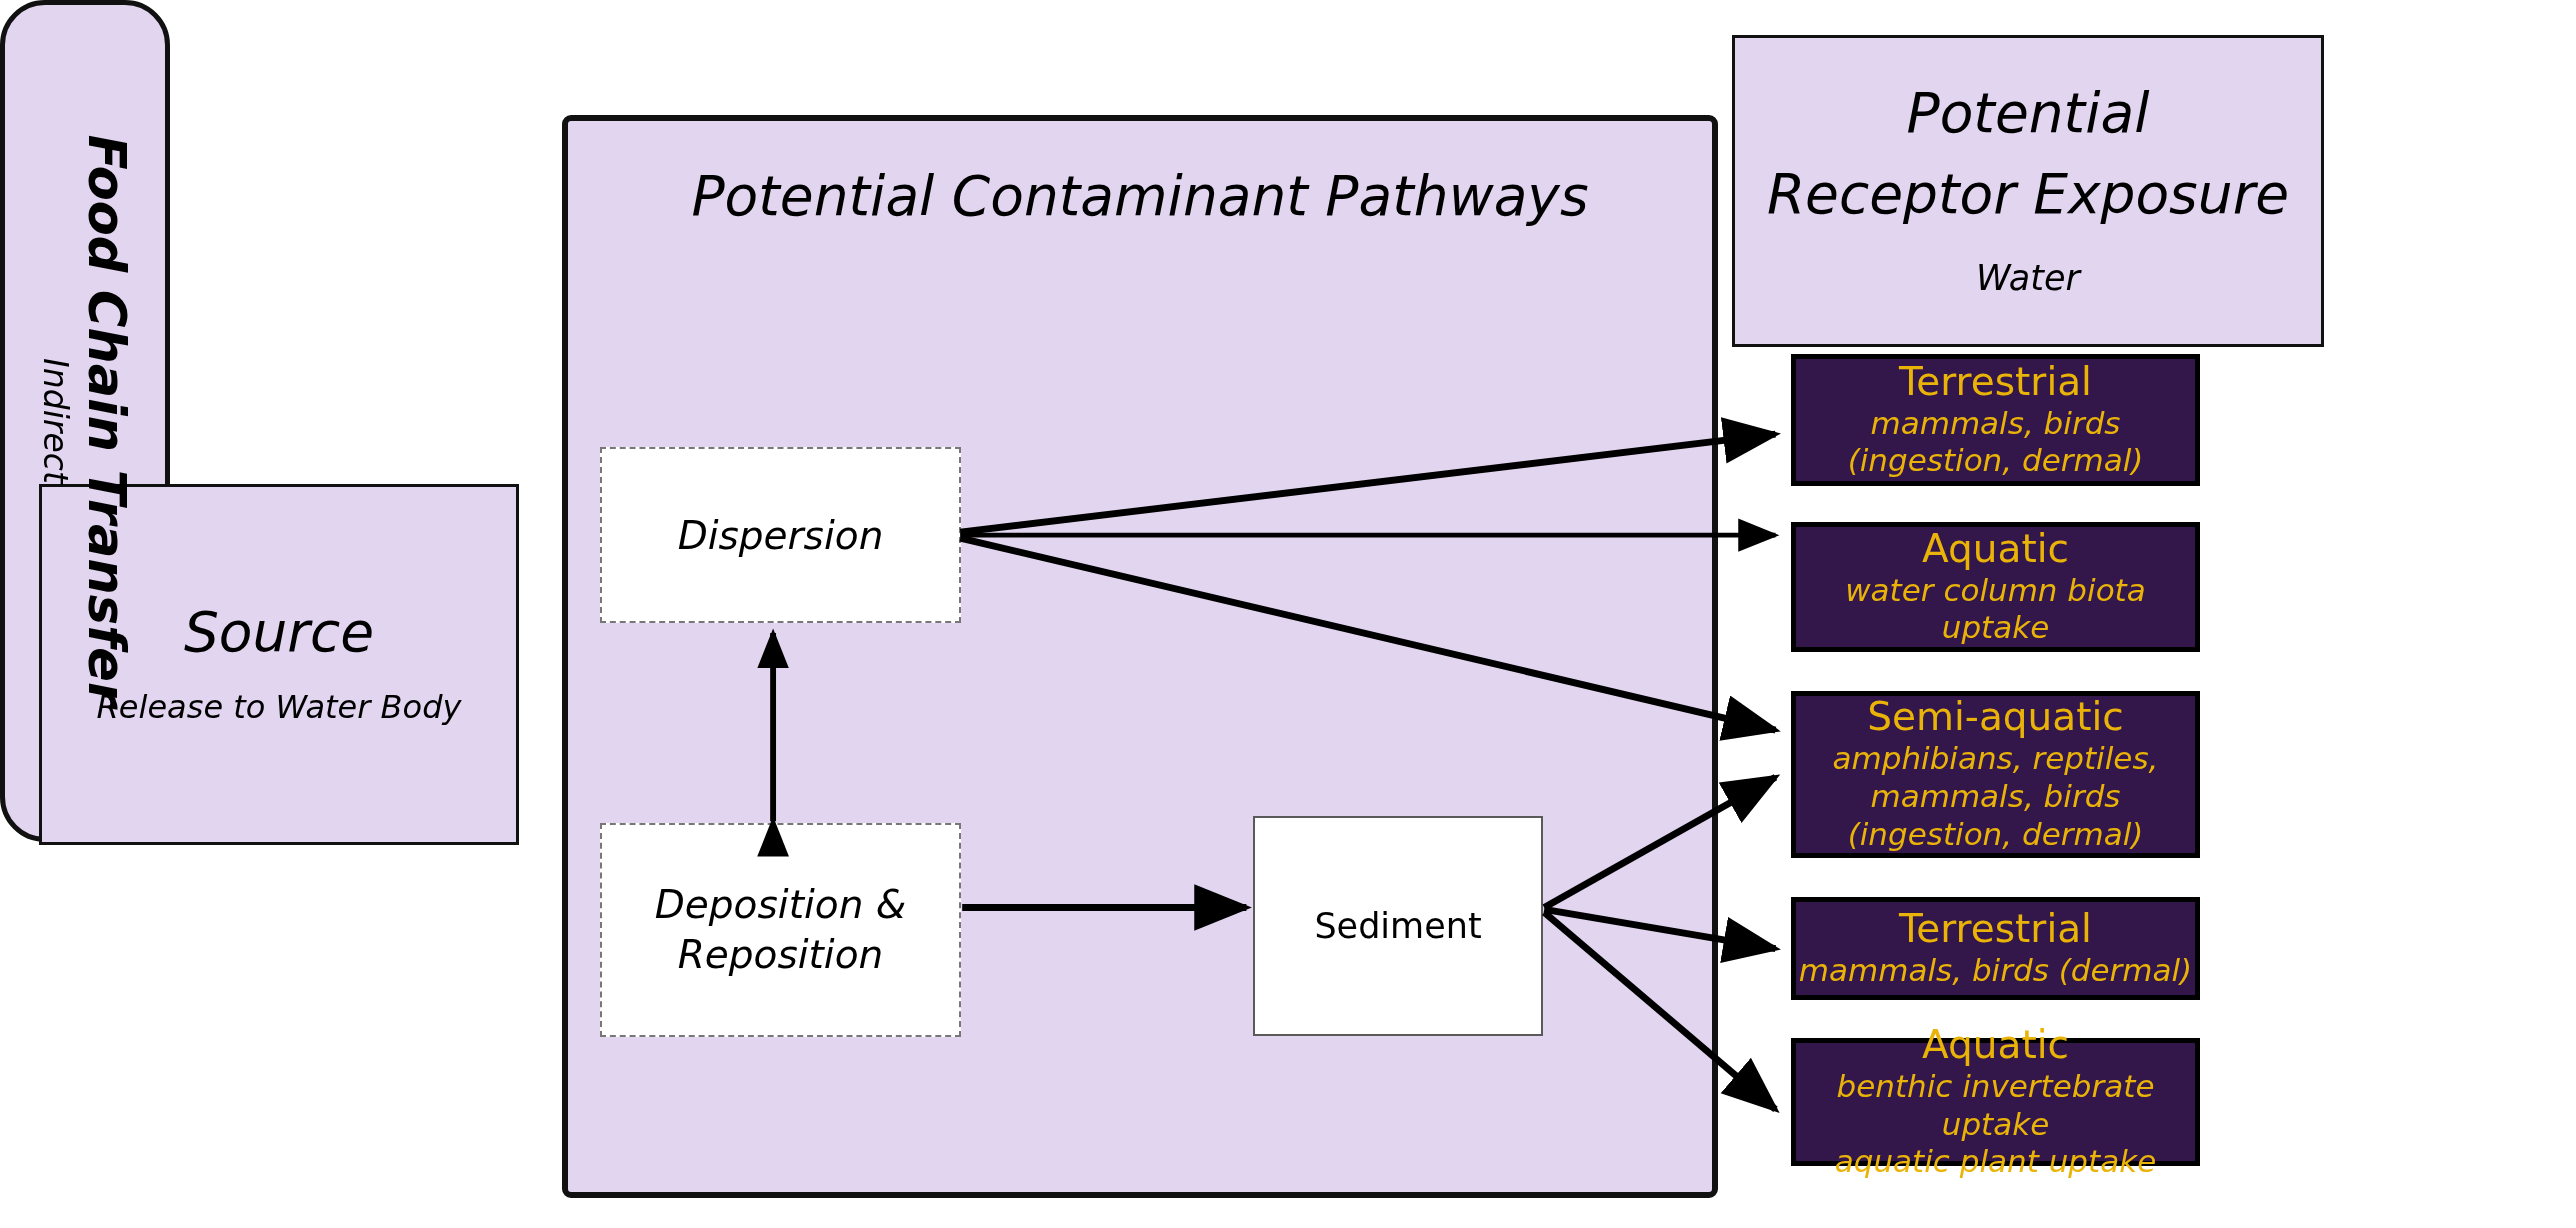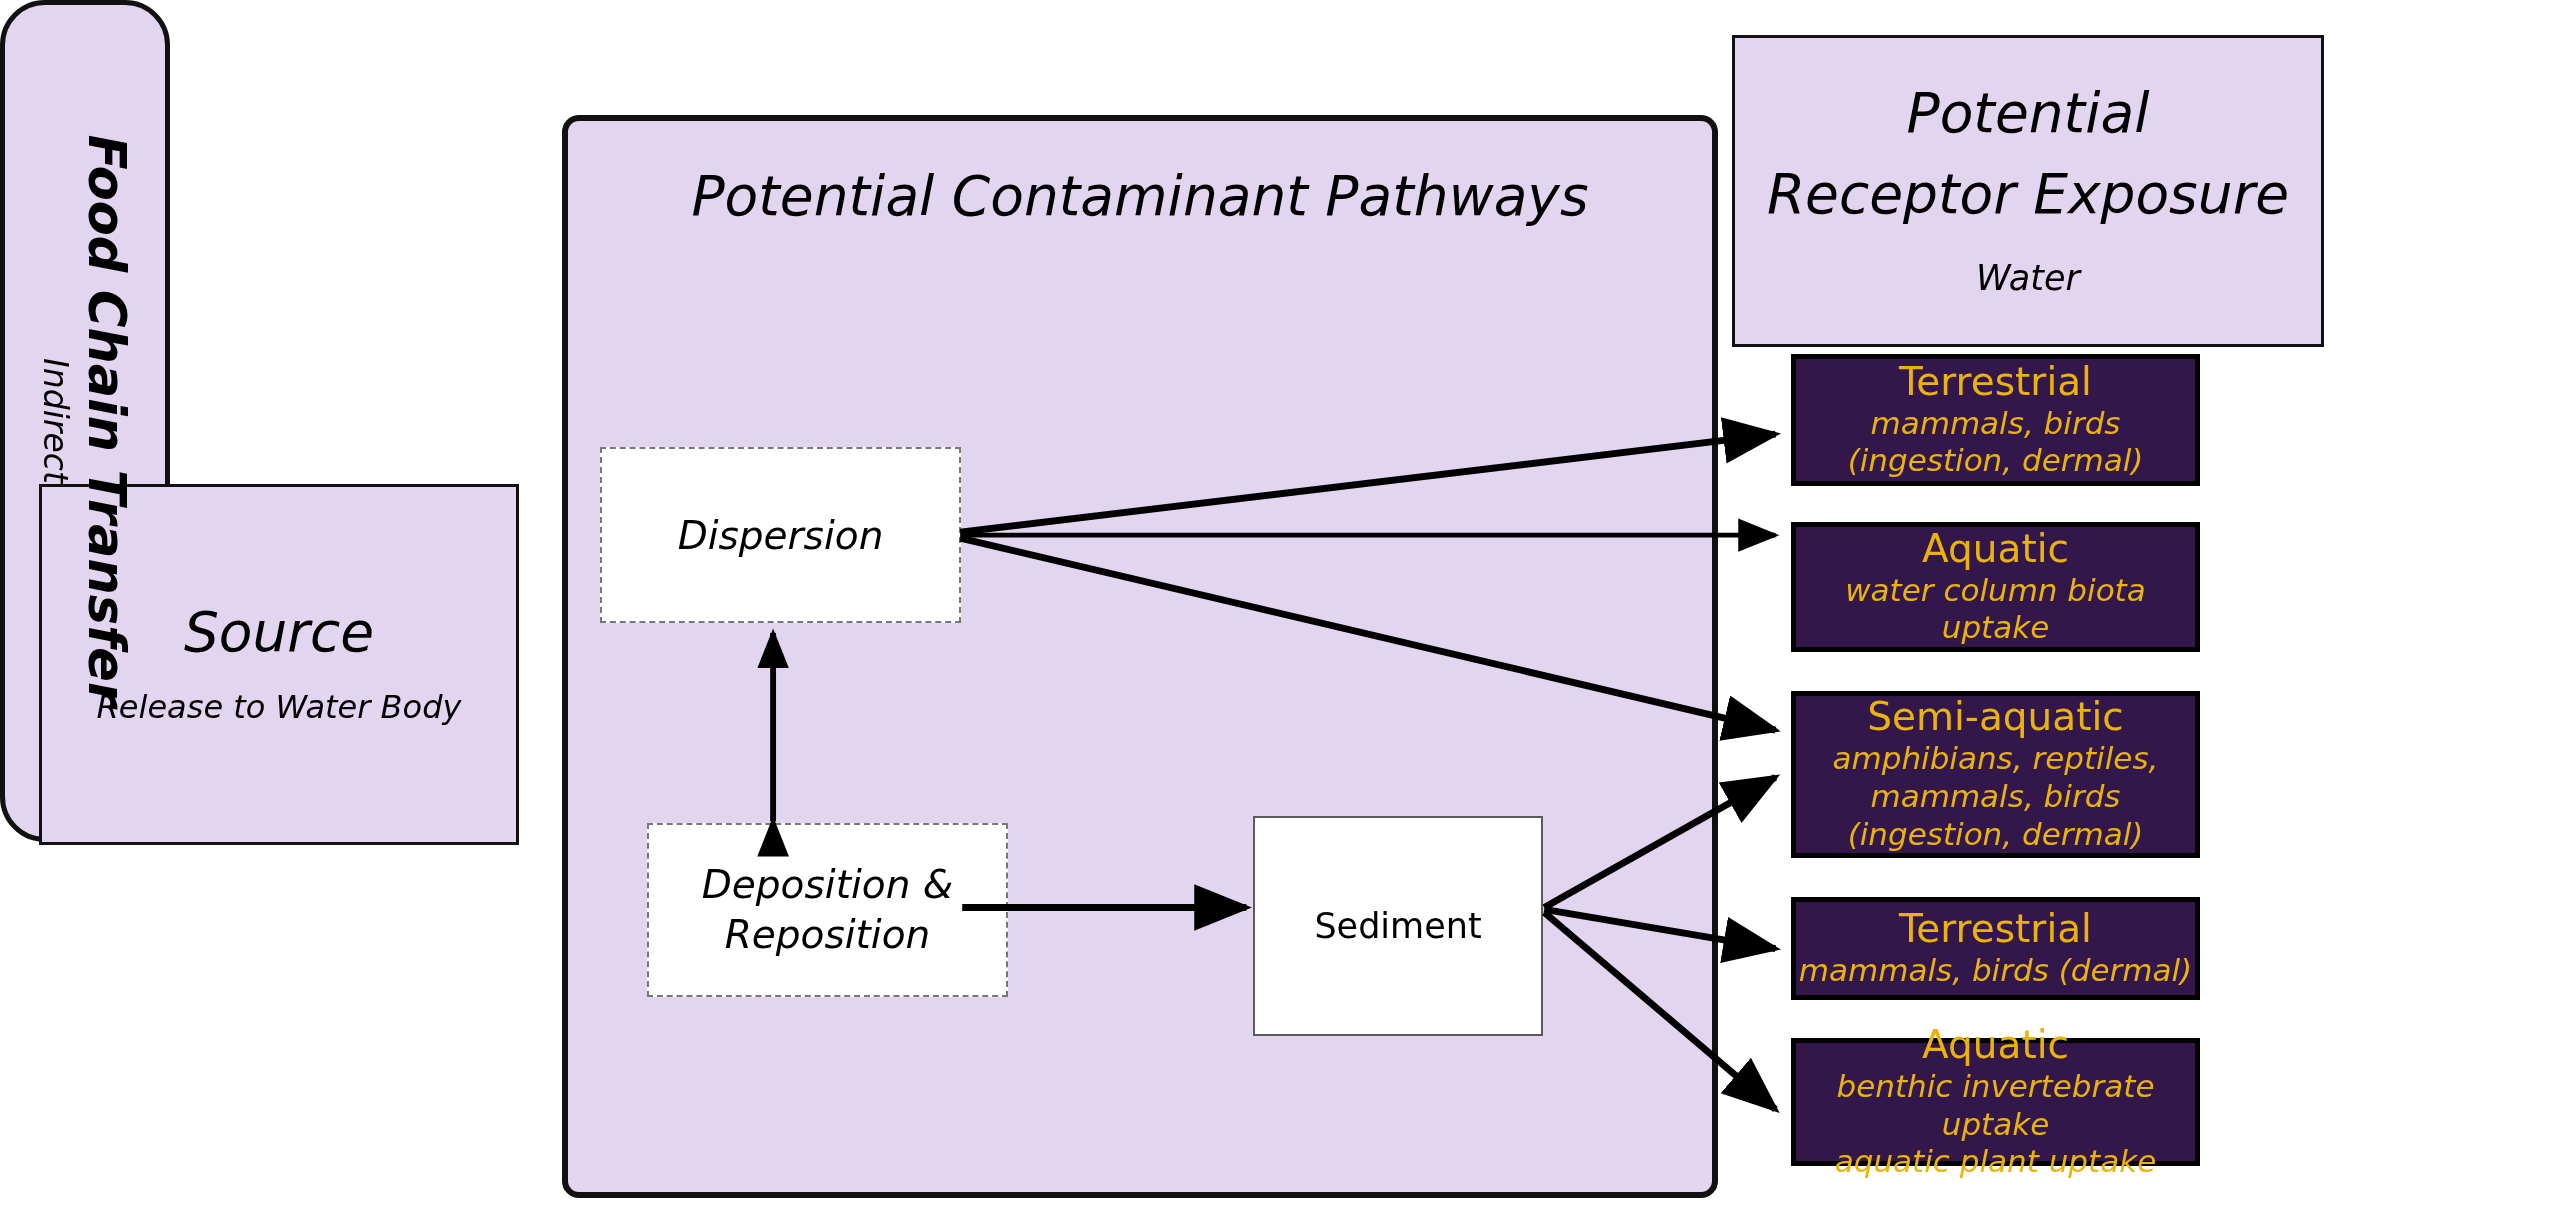--- a/index.html
+++ b/index.html
@@ -7,21 +7,21 @@
     width:2576px;height:1229px;position:relative;overflow:hidden;
     font-family:"DejaVu Sans","Liberation Sans",sans-serif;
   }
   #stage{position:absolute;left:0;top:0;width:2576px;height:1229px;}
 
   
   .box{position:absolute;box-sizing:border-box;display:flex;flex-direction:column;
        align-items:center;justify-content:center;text-align:center;}
 
   .lav{background:#e2d5f0;border:3.9px solid #111111;gap:20px;}
-  .lav-round{background:#e2d5f0;border:6.9px solid #111111;border-radius:17px;}
+  .lav-round{background:#e2d5f0;border:6.9px solid #111111;border-radius:9px;}
   .white-dashed{background:#ffffff;border:2px dashed #777777;}
   .white-solid{background:#ffffff;border:2px solid #5a5a5a;}
 
   .ttl{font-style:italic;font-weight:400;line-height:1.12;}
   .sub{font-style:italic;font-weight:400;line-height:1.18;}
 
   
   #source-box{left:39px;top:484px;width:480px;height:361px;}
   #source-box .ttl{font-size:55px;margin-bottom:5.9px;}
   #source-box .sub{font-size:32px;font-style:italic;}
@@ -39,21 +39,21 @@
   #foodchain-box{left:2345px;top:364px;width:160px;height:832px;
        background:#e2d5f0;border:5.9px solid #111111;border-radius:45px;
        display:flex;align-items:center;justify-content:center;}
   #foodchain-inner{transform:rotate(90deg);white-space:nowrap;text-align:center;}
   #foodchain-inner .ttl{font-size:51px;font-style:italic;font-weight:700;}
   #foodchain-inner .sub{font-size:33px;font-style:italic;margin-top:3.9px;}
 
   
   #dispersion-box{left:600px;top:447px;width:361px;height:176px;}
   #dispersion-box .lbl{font-size:39px;font-style:italic;}
-  #deposition-box{left:600px;top:823px;width:361px;height:174px;margin-left:47px;}
+  #deposition-box{left:600px;top:823px;width:361px;height:214px;}
   #deposition-box .lbl{font-size:39px;font-style:italic;line-height:1.28;}
   #sediment-box{left:1253px;top:816px;width:290px;height:220px;}
   #sediment-box .lbl{font-size:35px;font-style:normal;}
 
   
   .rcard{position:absolute;box-sizing:border-box;display:flex;flex-direction:column;
          align-items:center;justify-content:center;text-align:center;
          background:#33164a;border:5.9px solid #000000;color:#eab308;left:1791px;width:409px;}
   .rcard .rt{font-size:39px;font-style:normal;line-height:1.15;}
   .rcard .rs{font-size:31px;font-style:italic;line-height:1.22;}

